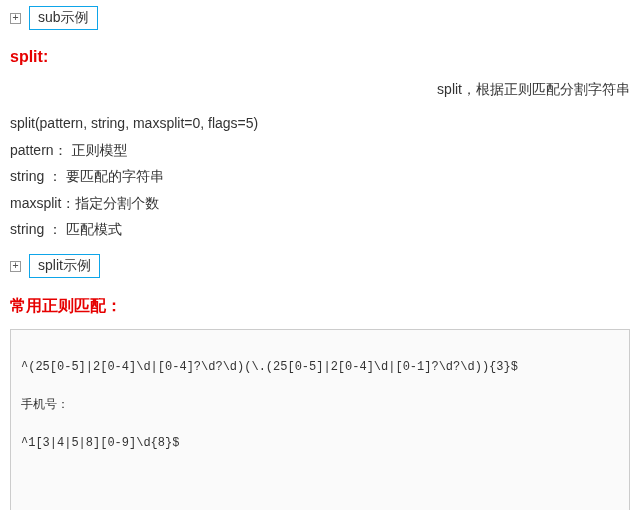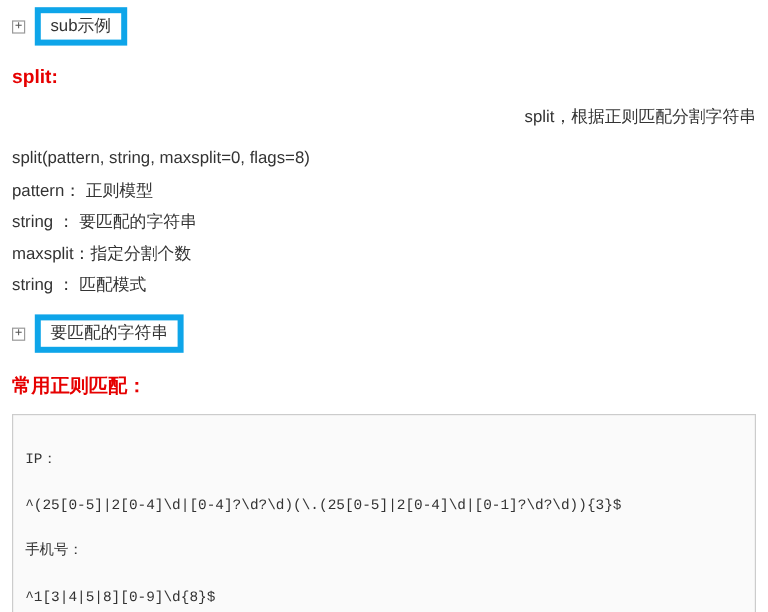--- a/index.html
+++ b/index.html
@@ -26,21 +26,21 @@
     justify-content: center;
     font-size: 10px;
     line-height: 1;
     color: #555;
     font-family: monospace;
   }
   .plus-box::before {
     content: "+";
   }
   .box-label {
-    border: 5px solid #0ea5e9;
+    border: 1px solid #0ea5e9;
     padding: 2px 8px;
     font-size: 14px;
     color: #333;
   }
   .section-title {
     color: #e60000;
     font-weight: bold;
     font-size: 16px;
     margin: 18px 0 12px 0;
   }
@@ -76,33 +76,32 @@
 
 <div class="expand-row">
   <div class="plus-box"></div>
   <div class="box-label">sub示例</div>
 </div>
 
 <div class="section-title">split:</div>
 
 <div class="para">split，根据正则匹配分割字符串</div>
 
-<div class="def-line">split(pattern, string, maxsplit=0, flags=8)</div>
+<div class="def-line">split(pattern, string, maxsplit=0, flags=5)</div>
 <div class="def-line">pattern： 正则模型</div>
 <div class="def-line">string ： 要匹配的字符串</div>
 <div class="def-line">maxsplit：指定分割个数</div>
 <div class="def-line">string  ： 匹配模式</div>
 
 <div class="expand-row" style="margin-top:14px;">
   <div class="plus-box"></div>
-  <div class="box-label">要匹配的字符串</div>
+  <div class="box-label">split示例</div>
 </div>
 
 <div class="section-title">常用正则匹配：</div>
 
 <div class="code-block">
-<span class="code-line">IP：</span>
 <span class="code-line">^(25[0-5]|2[0-4]\d|[0-4]?\d?\d)(\.(25[0-5]|2[0-4]\d|[0-1]?\d?\d)){3}$</span>
 <span class="code-line">手机号：</span>
 <span class="code-line">^1[3|4|5|8][0-9]\d{8}$</span>
 
 
 </div>
 
 </body></html>

